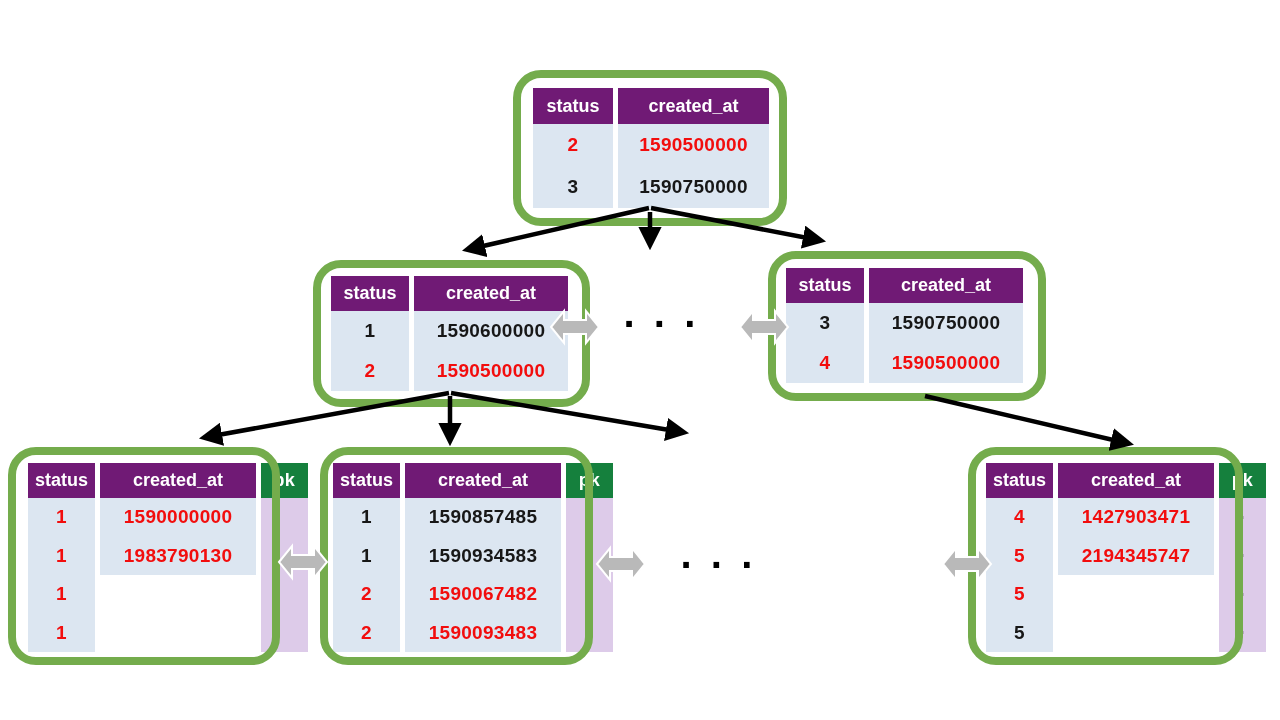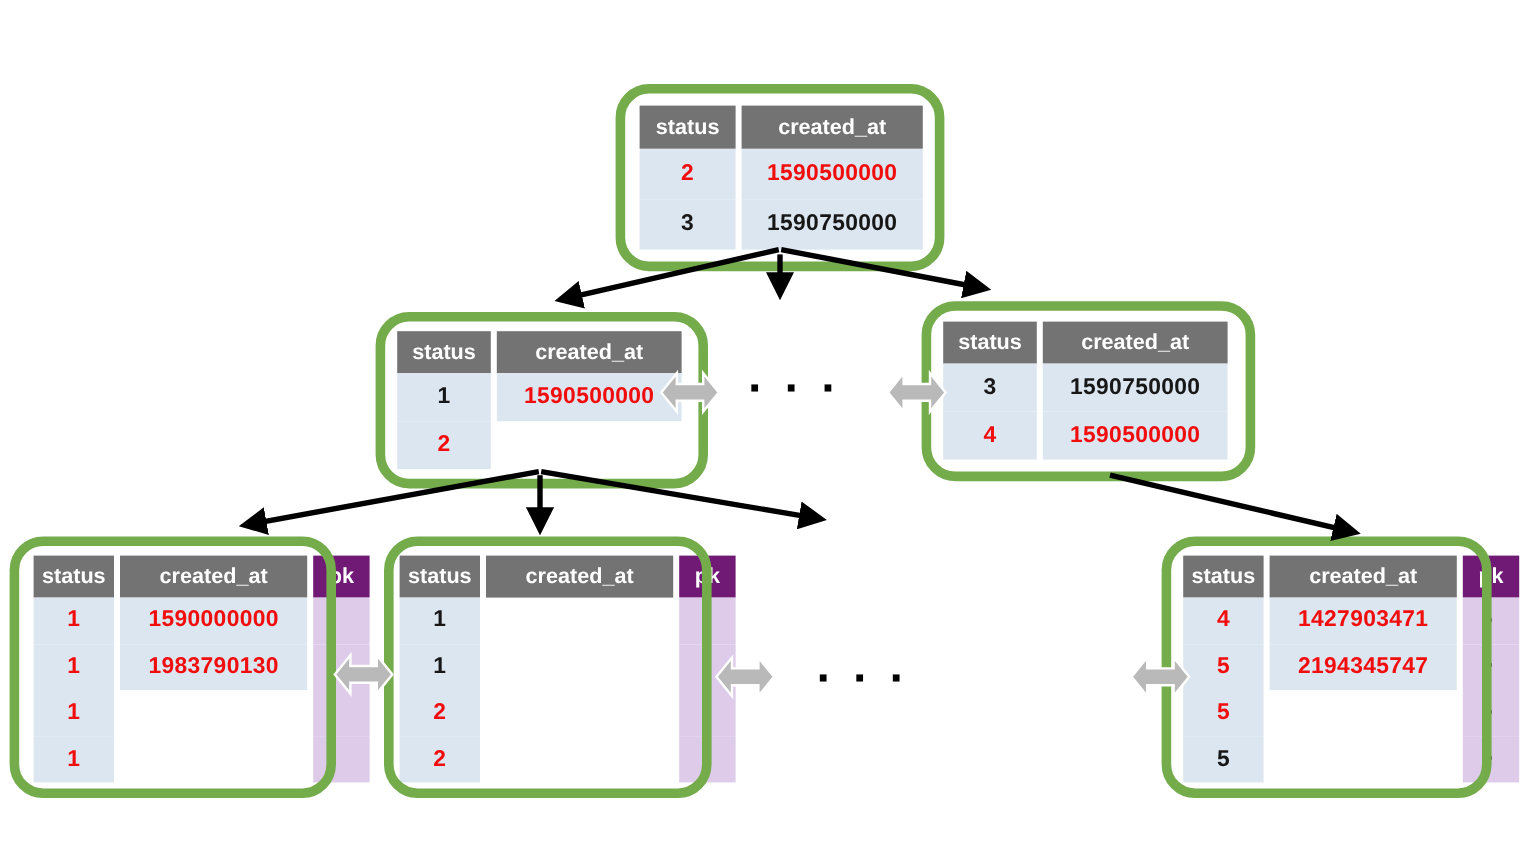--- a/index.html
+++ b/index.html
@@ -7,31 +7,31 @@
     width:1280px;height:720px;position:relative;overflow:hidden;
     font-family:"Liberation Sans","DejaVu Sans",sans-serif;
   }
   .stage{position:absolute;left:0;top:0;width:1280px;height:720px;}
 
   
   .node{position:absolute;z-index:10;}
   .tbl{display:flex;gap:5px;}
   .col{display:flex;flex-direction:column;}
   .hd{
-    background:#737373;color:#ffffff;font-weight:bold;font-size:18px;
+    background:#701a75;color:#ffffff;font-weight:bold;font-size:18px;
     display:flex;align-items:center;justify-content:center;
   }
   .bd{display:flex;flex-direction:column;}
   .cell{
     background:#dce6f1;color:#171717;font-weight:bold;font-size:19px;
     display:flex;align-items:center;justify-content:center;
     letter-spacing:0.3px;
   }
   .cell.red{color:#f20d0d;}
-  .col-pk .hd{background:#701a75;}
+  .col-pk .hd{background:#15803d;font-family:Liberation Mono, monospace;}
   .col-pk .cell{background:#ddcbe9;color:#111;font-size:20px;}
 
   
   .node-root .col-status{width:80px;}
   .node-root .col-created{width:151px;}
   .node-root .hd{height:36px;}
   .node-root .cell{height:42px;}
 
   .node-internal .col-status{width:78px;}
   .node-internal .col-created{width:154px;}
@@ -89,20 +89,21 @@
       <div class="col col-status">
         <div class="hd">status</div>
         <div class="bd">
             <div class="cell">1</div>
             <div class="cell red">2</div>
           </div>
       </div>
       <div class="col col-created">
         <div class="hd">created_at</div>
         <div class="bd">
+            <div class="cell">1590600000</div>
             <div class="cell red">1590500000</div>
           </div>
       </div>
     </div>
   </div>
   <div class="green-frame" style="left:313px;top:260px;width:277px;height:147px;"></div>
 
   <div class="node node-internal" style="left:786px;top:268px;">
     <div class="tbl">
       <div class="col col-status">
@@ -160,20 +161,26 @@
         <div class="hd">status</div>
         <div class="bd">
             <div class="cell">1</div>
             <div class="cell">1</div>
             <div class="cell red">2</div>
             <div class="cell red">2</div>
           </div>
       </div>
       <div class="col col-created">
         <div class="hd">created_at</div>
+        <div class="bd">
+            <div class="cell">1590857485</div>
+            <div class="cell">1590934583</div>
+            <div class="cell red">1590067482</div>
+            <div class="cell red">1590093483</div>
+          </div>
       </div>
       <div class="col col-pk">
         <div class="hd">pk</div>
         <div class="bd">
             <div class="cell"></div>
             <div class="cell"></div>
             <div class="cell"></div>
             <div class="cell"></div>
           </div>
       </div>

